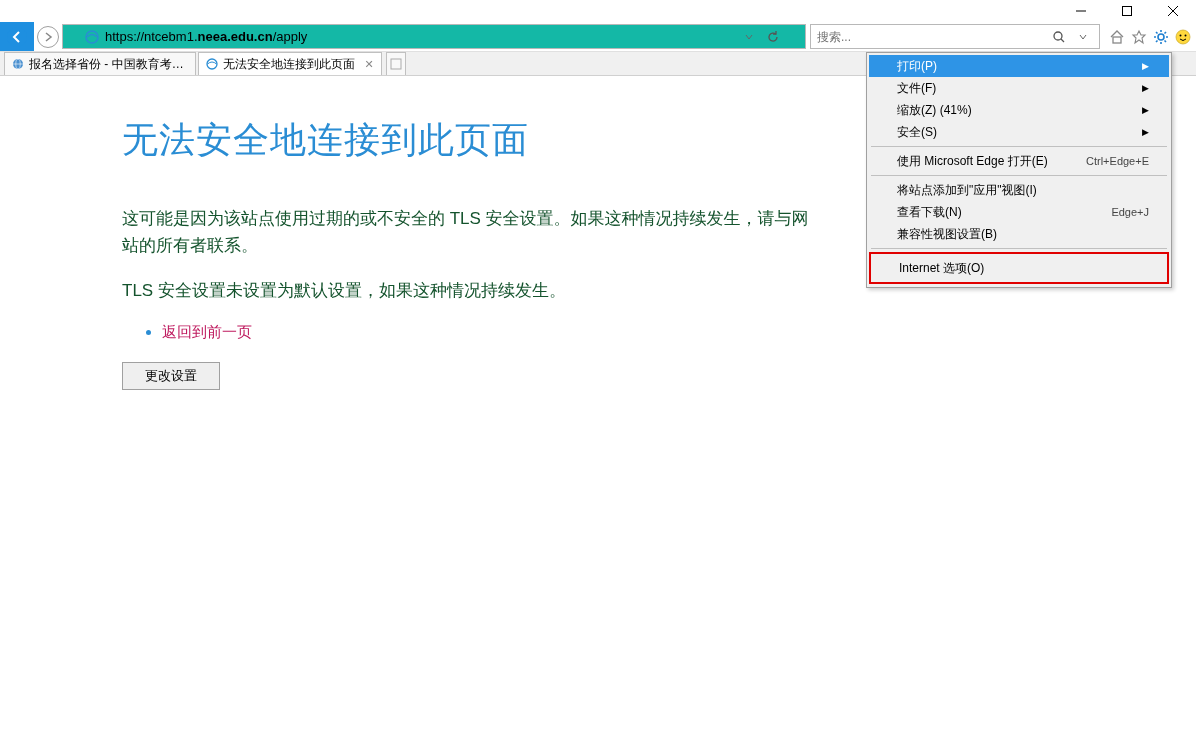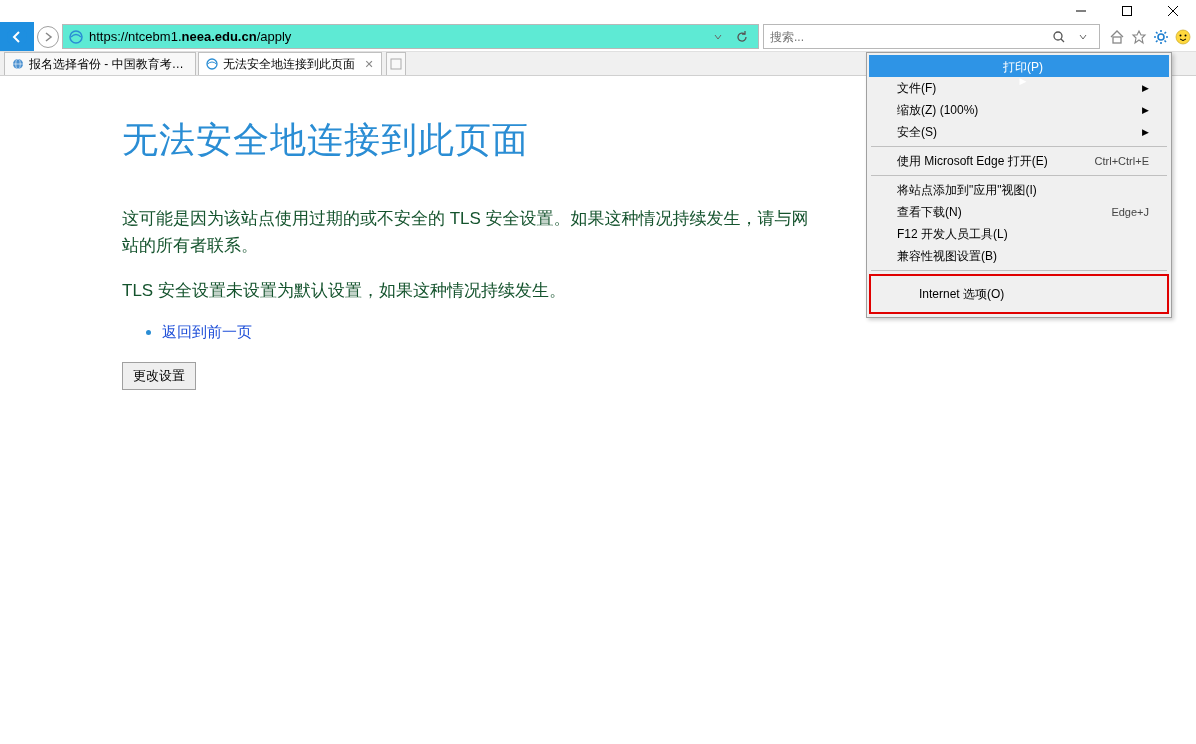--- a/index.html
+++ b/index.html
@@ -8,55 +8,55 @@
 
 .titlebar { height: 22px; background: #fff; border-bottom: 0; display: flex; justify-content: flex-end; align-items: center; }
 .winbtn { width: 46px; height: 22px; display:flex; align-items:center; justify-content:center; }
 .winbtn svg { display:block; }
 
 
 .navbar { height: 30px; display:flex; align-items:stretch; background:#fff; border-bottom:1px solid #e0e0e0; }
 .backbtn { width:34px; background:#1e8fe0; display:flex; align-items:center; justify-content:center; }
 .fwdbtn { width:28px; display:flex; align-items:center; justify-content:center; }
 .fwdcircle { width:22px; height:22px; border:1px solid #a0a0a0; border-radius:50%; display:flex; align-items:center; justify-content:center; }
-.addrbar { flex:1; display:flex; align-items:center; border:1px solid #b8b8b8; margin:2px 4px 2px 0; background:#5eead4; padding:0 4px; }
+.addrbar { flex:1; display:flex; align-items:center; border:1px solid #b8b8b8; margin:2px 4px 2px 0; background:#14b8a6; padding:0 20px; }
 .addrtext { flex:1; font-size:13px; padding:2px 4px; }
 .addrtext .domain { font-weight:bold; }
 .iconbtn { width:24px; display:flex; align-items:center; justify-content:center; }
-.searchbar { width:337px; display:flex; align-items:center; border:1px solid #b8b8b8; margin:2px 4px 2px 0; background:#fff; padding:0 4px; }
+.searchbar { width:290px; display:flex; align-items:center; border:1px solid #b8b8b8; margin:2px 4px 2px 0; background:#fff; padding:0 4px; }
 .searchbar input { flex:1; border:none; outline:none; font-size:12px; padding:2px; color:#888; font-family:inherit; }
 .rightbtns { display:flex; align-items:center; padding:0 4px; gap:4px; }
 .ricon { width:18px; height:18px; display:flex; align-items:center; justify-content:center; }
 
 
 .tabbar { height:24px; background:#f0f0f0; border-bottom:1px solid #d0d0d0; display:flex; align-items:stretch; padding-left:4px; }
 .tab { display:flex; align-items:center; padding:0 6px; border:1px solid #c0c0c0; border-bottom:none; background:#f8f8f8; margin-right:2px; font-size:12px; gap:4px; max-width:200px; }
 .tab.active { background:#fff; }
 .tab .favicon { width:14px; height:14px; display:flex; align-items:center; justify-content:center; }
 .tab .closex { width:12px; height:12px; margin-left:4px; font-size:11px; color:#888; display:flex; align-items:center; justify-content:center; }
 .newtab { width:20px; display:flex; align-items:center; justify-content:center; border:1px solid #c0c0c0; border-bottom:none; background:#f8f8f8; margin-left:2px; }
 
 
 .content { padding:40px 0 0 122px; position:relative; }
 .content h1 { font-size:36px; font-weight:400; color:#2a8dd4; margin-bottom:40px; letter-spacing:1px; }
 .content p { font-size:17px; color:#14532d; margin-bottom:18px; max-width:700px; line-height:1.6; }
 .content ul { margin:10px 0 20px 40px; }
 .content ul li { font-size:15px; color:#2a8dd4; margin-bottom:4px; }
-.content ul li a { color:#1d4ed8; text-decoration:none; }
-.content button { border:1px solid #a0a0a0; background:#efefef; padding:4px 10px; font-size:13px; font-family:inherit;text-align:center; }
+.content ul li a { color:#be185d; text-decoration:none; }
+.content button { border:1px solid #a0a0a0; background:#efefef; padding:4px 22px; font-size:13px; font-family:inherit;text-align:center; }
 
 
 .menu { position:absolute; top:52px; right:24px; width:306px; background:#f0f0f0; border:1px solid #a0a0a0; box-shadow:2px 2px 4px rgba(0,0,0,.2); padding:2px; }
 .menuitem { display:flex; align-items:center; justify-content:space-between; padding:4px 20px 4px 28px; font-size:12px; height:22px; }
-.menuitem.highlight { background:#2e94e6; color:#fff;flex-direction:column; }
+.menuitem.highlight { background:#2e94e6; color:#fff; }
 .menuitem .arrow { font-size:9px; }
 .menuitem .shortcut { font-size:11px; color:#444; }
 .menusep { height:1px; background:#c0c0c0; margin:3px 2px; }
 .menu .redbox { border:2px solid #e00000; margin:1px 0; }
-.menu .redbox .menuitem { height:36px;margin-left:20px; }
+.menu .redbox .menuitem { height:28px; }
 
 .truncate { white-space:nowrap; overflow:hidden; text-overflow:ellipsis; }
 </style>
 </head>
 <body>
 
 <div class="titlebar">
   <div class="winbtn">
       <svg width="10" height="10">
         <line x1="0" y1="5" x2="10" y2="5" stroke="#000" stroke-width="1"></line>
@@ -204,42 +204,39 @@
 <div class="menu">
   <div class="menuitem highlight">
       <span>打印(P)</span>
       <span class="arrow">▶</span>
     </div>
   <div class="menuitem">
       <span>文件(F)</span>
       <span class="arrow">▶</span>
     </div>
   <div class="menuitem">
-      <span>缩放(Z) (100%)</span>
+      <span>缩放(Z) (41%)</span>
       <span class="arrow">▶</span>
     </div>
   <div class="menuitem">
       <span>安全(S)</span>
       <span class="arrow">▶</span>
     </div>
   <div class="menusep"></div>
   <div class="menuitem">
       <span>使用 Microsoft Edge 打开(E)</span>
-      <span class="shortcut">Ctrl+Ctrl+E</span>
+      <span class="shortcut">Ctrl+Edge+E</span>
     </div>
   <div class="menusep"></div>
   <div class="menuitem">
       <span>将站点添加到"应用"视图(I)</span>
     </div>
   <div class="menuitem">
       <span>查看下载(N)</span>
       <span class="shortcut">Edge+J</span>
-    </div>
-  <div class="menuitem">
-      <span>F12 开发人员工具(L)</span>
     </div>
   <div class="menuitem">
       <span>兼容性视图设置(B)</span>
     </div>
   <div class="menusep"></div>
   <div class="redbox">
     <div class="menuitem">
         <span>Internet 选项(O)</span>
       </div>
   </div>

